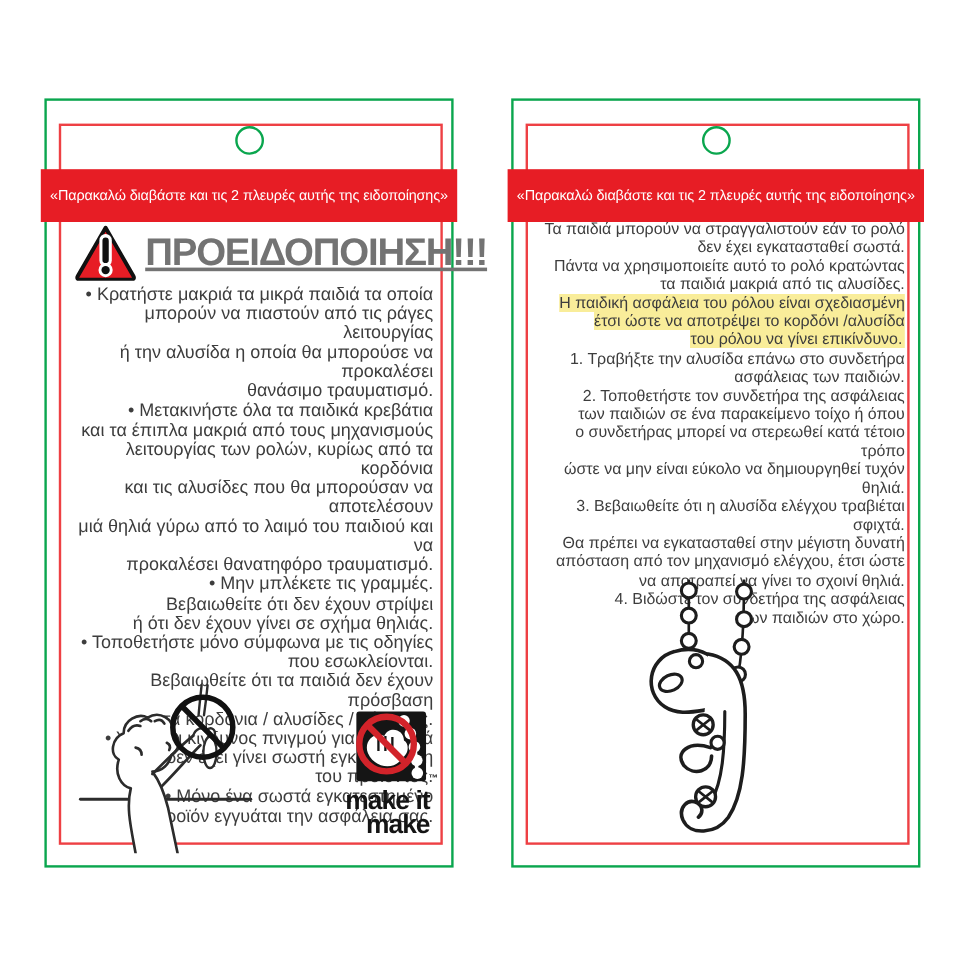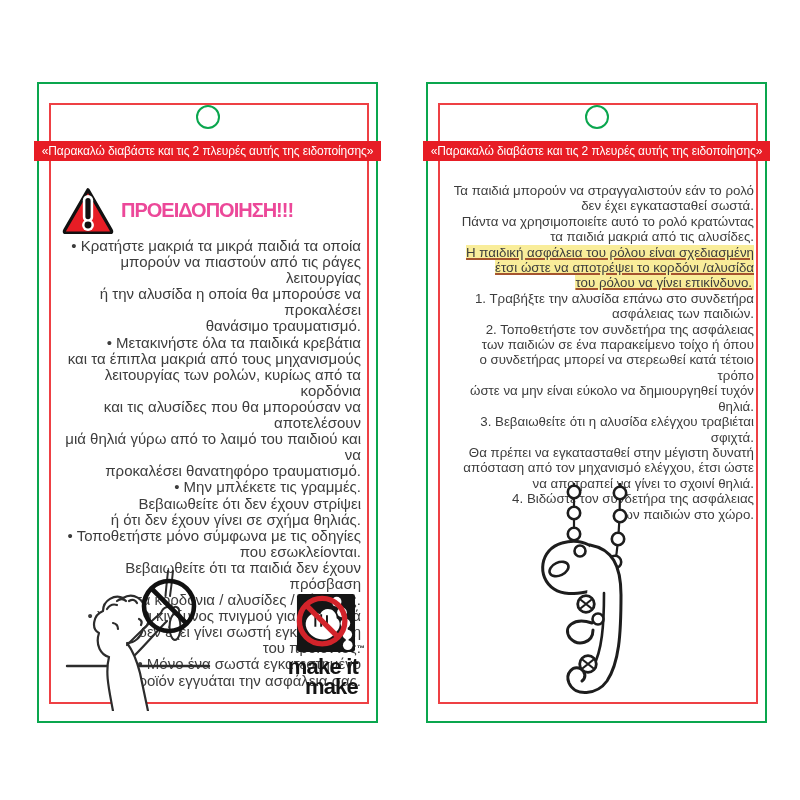--- a/index.html
+++ b/index.html
@@ -22,46 +22,46 @@
     border:2px solid #ee4044;pointer-events:none;
   }
 
   .hole{
     position:absolute;top:21px;left:50%;transform:translateX(-50%);
     width:20px;height:20px;border:2.5px solid #0aa64e;border-radius:50%;
     background:#fff;z-index:3;
   }
 
   .banner{
-    position:absolute;top:57px;left:-5px;right:-5px;height:20px;
+    position:absolute;top:57px;left:-5px;right:-5px;height:44px;
     background:#e71d25;color:#ffffff;z-index:2;
     display:flex;align-items:center;justify-content:center;
     font-size:12px;letter-spacing:-0.1px;white-space:nowrap;
   }
 
   .content{position:absolute;top:101px;left:23px;right:15px;z-index:1;}
 
   .title-row{display:flex;align-items:center;gap:7px;height:50px;}
   .title-row svg{flex:0 0 auto;}
   .warn-title{
-    font-size:20px;font-weight:800;color:#ec4899;letter-spacing:-1px;
+    font-size:32px;font-weight:800;color:#737373;letter-spacing:-1px;
     white-space:nowrap;
+    text-decoration:underline;
   }
 
   .body-text{
     color:#3d3d3d;white-space:pre-line;text-align:right;
   }
   .left .body-text{font-size:15px;line-height:16.1px;margin-top:3px;}
   .right .content{top:99px;left:21px;right:11px;}
   .right .body-text{font-size:13.3px;line-height:15.4px;}
   .right .body-par{margin:0;}
 
   .hl{
     background:#f9ed9a;
-    text-decoration:underline;
     text-decoration-color:#a5542e;
     text-decoration-thickness:1.5px;
     white-space:pre-line;
     padding:0 2px 0 0;
   }
 
   .child-illus{position:absolute;left:16px;bottom:10px;z-index:1;}
 
   .mis-logo{position:absolute;right:18px;bottom:24px;width:104px;text-align:right;z-index:1;}
   .mis-box-wrap{position:relative;display:inline-block;margin-right:2px;}

